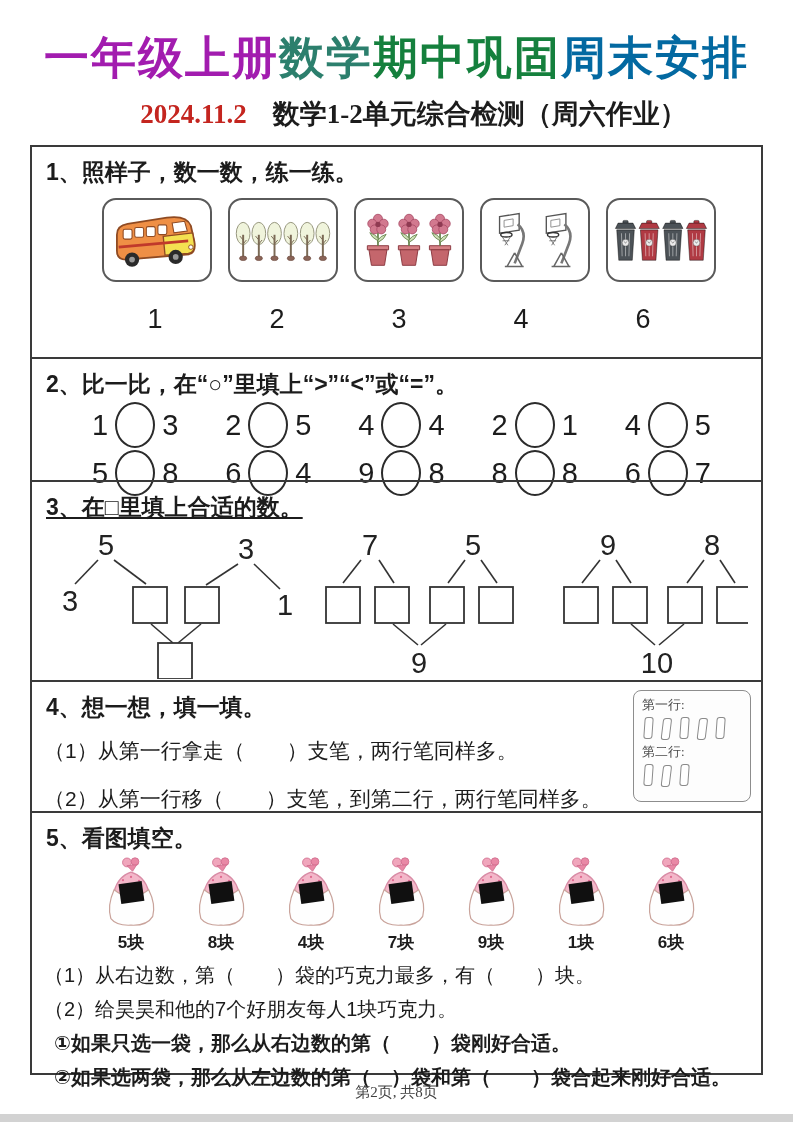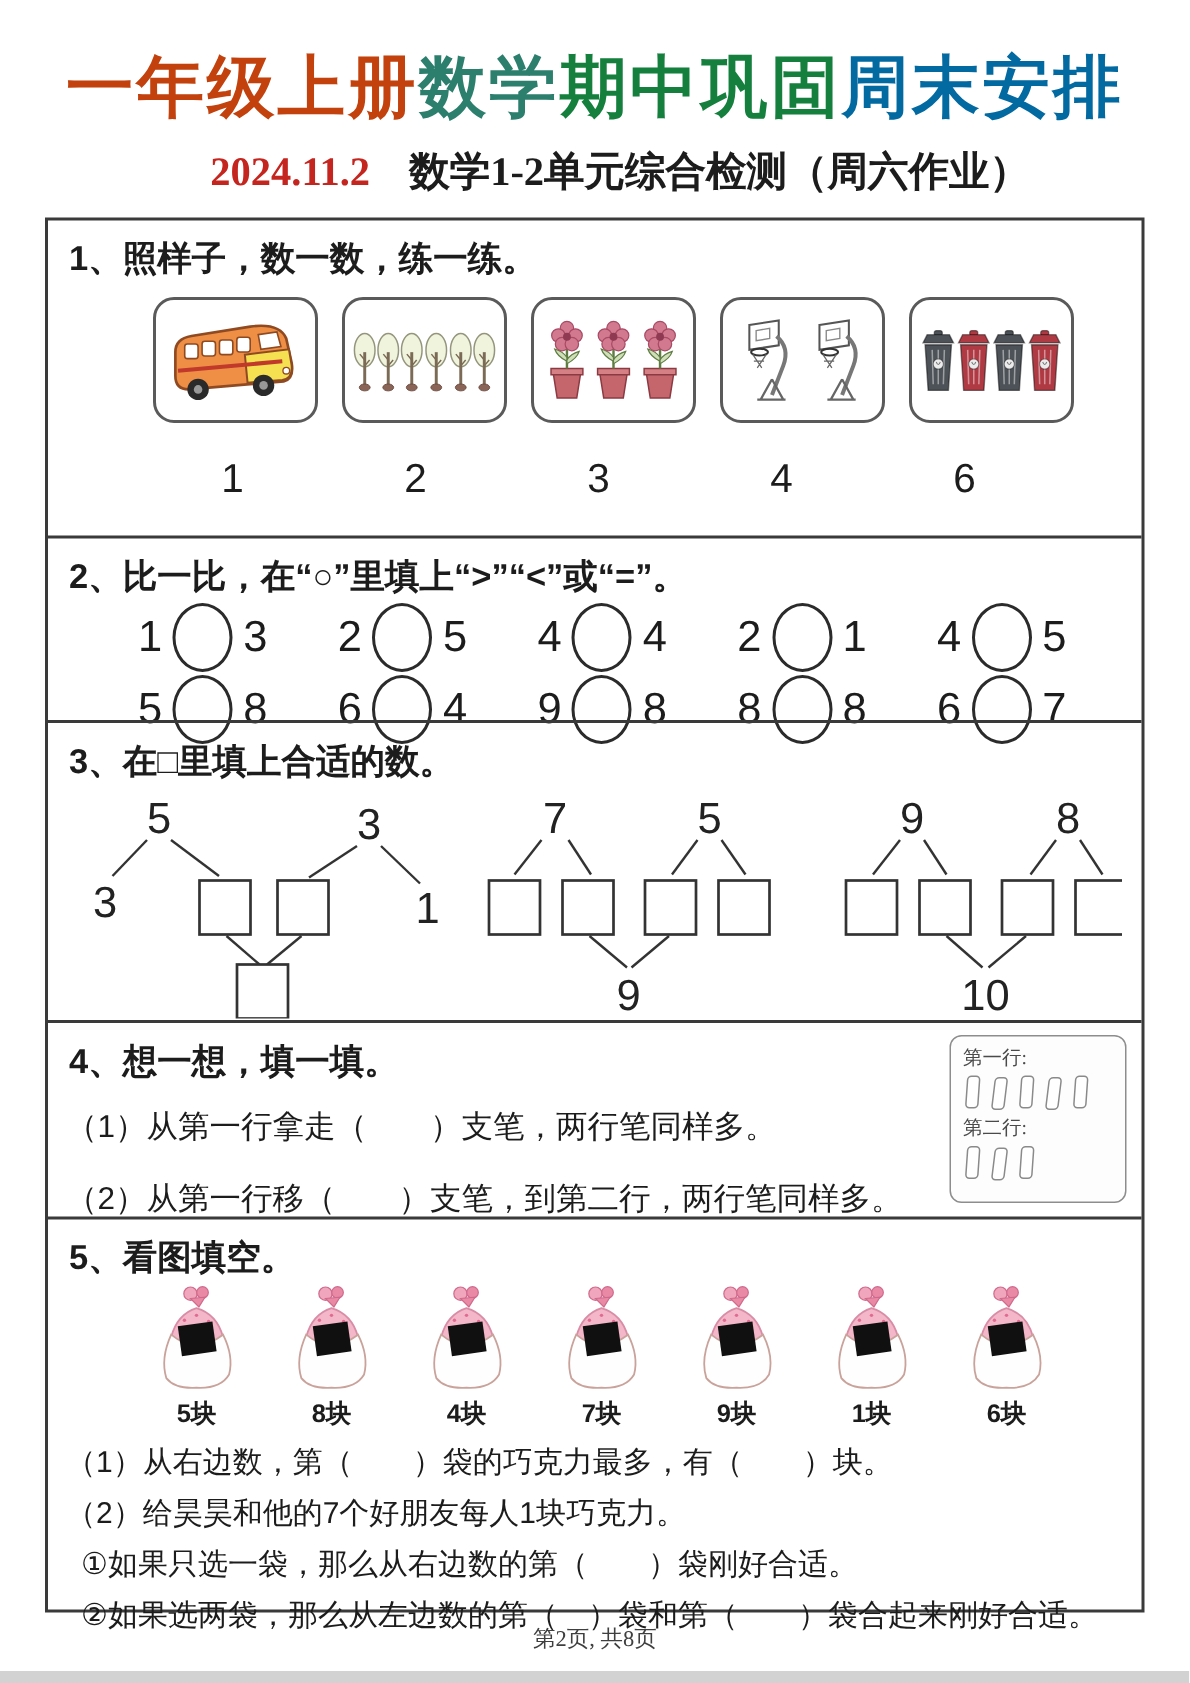--- a/index.html
+++ b/index.html
@@ -1,29 +1,29 @@
 <!DOCTYPE html>
 <html><head>
 <meta charset="utf-8">
 <style>
   html,body{margin:0;padding:0;background:#fff;}
   .page{position:relative;width:793px;height:1122px;background:#ffffff;overflow:hidden;
         font-family:"Liberation Sans","DejaVu Sans",sans-serif;color:#1c1c1c;}
   
   .title{margin:0;padding-top:34px;text-align:center;font-size:45px;font-weight:bold;
          font-family:"Liberation Serif","DejaVu Serif",serif;letter-spacing:2px;line-height:1.1;}
-  .tp1{color:#c2410c;} .tp2{color:#2c7f6d;} .tp3{color:#15803d;} .tp4{color:#0369a1;}
+  .tp1{color:#a21caf;} .tp2{color:#2c7f6d;} .tp3{color:#15803d;} .tp4{color:#0369a1;}
   .subtitle{margin-top:12px;text-align:center;font-size:27px;font-weight:bold;
             font-family:"Liberation Serif","DejaVu Serif",serif;padding-left:34px;}
   .sub-date{color:#c4251f;margin-right:26px;}
   
   .sheet{position:absolute;left:30px;top:145px;width:733px;border:2px solid #3a3a3a;box-sizing:border-box;background:#fff;}
   .sec{box-sizing:border-box;position:relative;}
   .sec + .sec{border-top:2px solid #3a3a3a;}
-  .sec1{height:210px;} .sec2{height:123px;} .sec3{height:200px;} .sec4{height:131px;} .sec5{height:262px;}
+  .sec1{height:210px;} .sec2{height:123px;} .sec3{height:200px;text-decoration:underline;} .sec4{height:131px;} .sec5{height:262px;}
   .sec-heading{font-size:23px;font-weight:bold;padding:10px 0 0 14px;}
   
   .count-row{display:flex;gap:16px;margin:10px 0 0 70px;}
   .count-box{width:106px;height:80px;border:2px solid #5a5a5a;border-radius:14px;background:#fff;
              display:flex;align-items:center;justify-content:center;}
   .count-box svg{width:98px;height:72px;display:block;}
   .count-nums{display:flex;gap:16px;margin:22px 0 0 70px;}
   .count-nums span{width:106px;text-align:center;font-size:27px;}
   
   .cmp-row{display:flex;justify-content:space-between;padding:0 50px 0 60px;margin-top:2px;align-items:center;}
@@ -44,21 +44,21 @@
   .pens-row{margin:3px 0 4px 2px;height:22px;}
   .pen{display:inline-block;width:7px;height:20px;border:1.5px solid #8a8a8a;border-radius:3px;
        margin-right:9px;background:#fff;transform:skewX(-4deg);}
   .pens-row .pen:nth-child(2n){transform:skewX(-7deg) translateY(1px);}
   
   .bag-row{display:flex;gap:20px;margin:2px 0 0 64px;}
   .bag-cell{width:70px;text-align:center;}
   .bag-cell svg{width:66px;height:74px;display:block;margin:0 auto;}
   .bag-label{font-size:17px;font-weight:bold;margin-top:1px;}
   .s5-line{font-size:20px;font-weight:500;margin:9px 0 0 12px;line-height:25px;}
-  .s5-sub{margin-left:22px;}
+  .s5-sub{margin-left:22px;font-weight:bold;}
   
   .footer{position:absolute;left:0;right:0;top:1083px;text-align:center;font-size:15px;color:#3f3f3f;
           font-family:"Liberation Serif","DejaVu Serif",serif;}
   .bottom-strip{position:absolute;left:0;right:0;bottom:0;height:8px;background:#d2d2d2;}
   .defs-holder{position:absolute;width:0;height:0;overflow:hidden;}
 </style>
 </head>
 <body>
 
 <svg class="defs-holder" aria-hidden="true">

